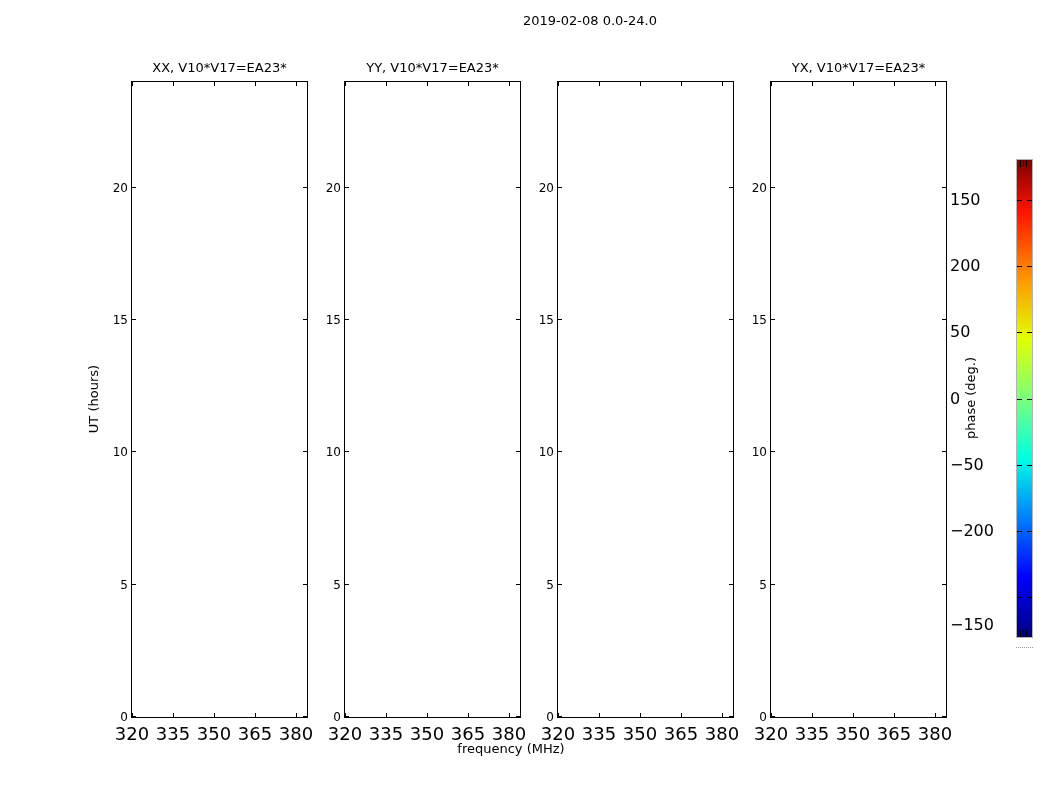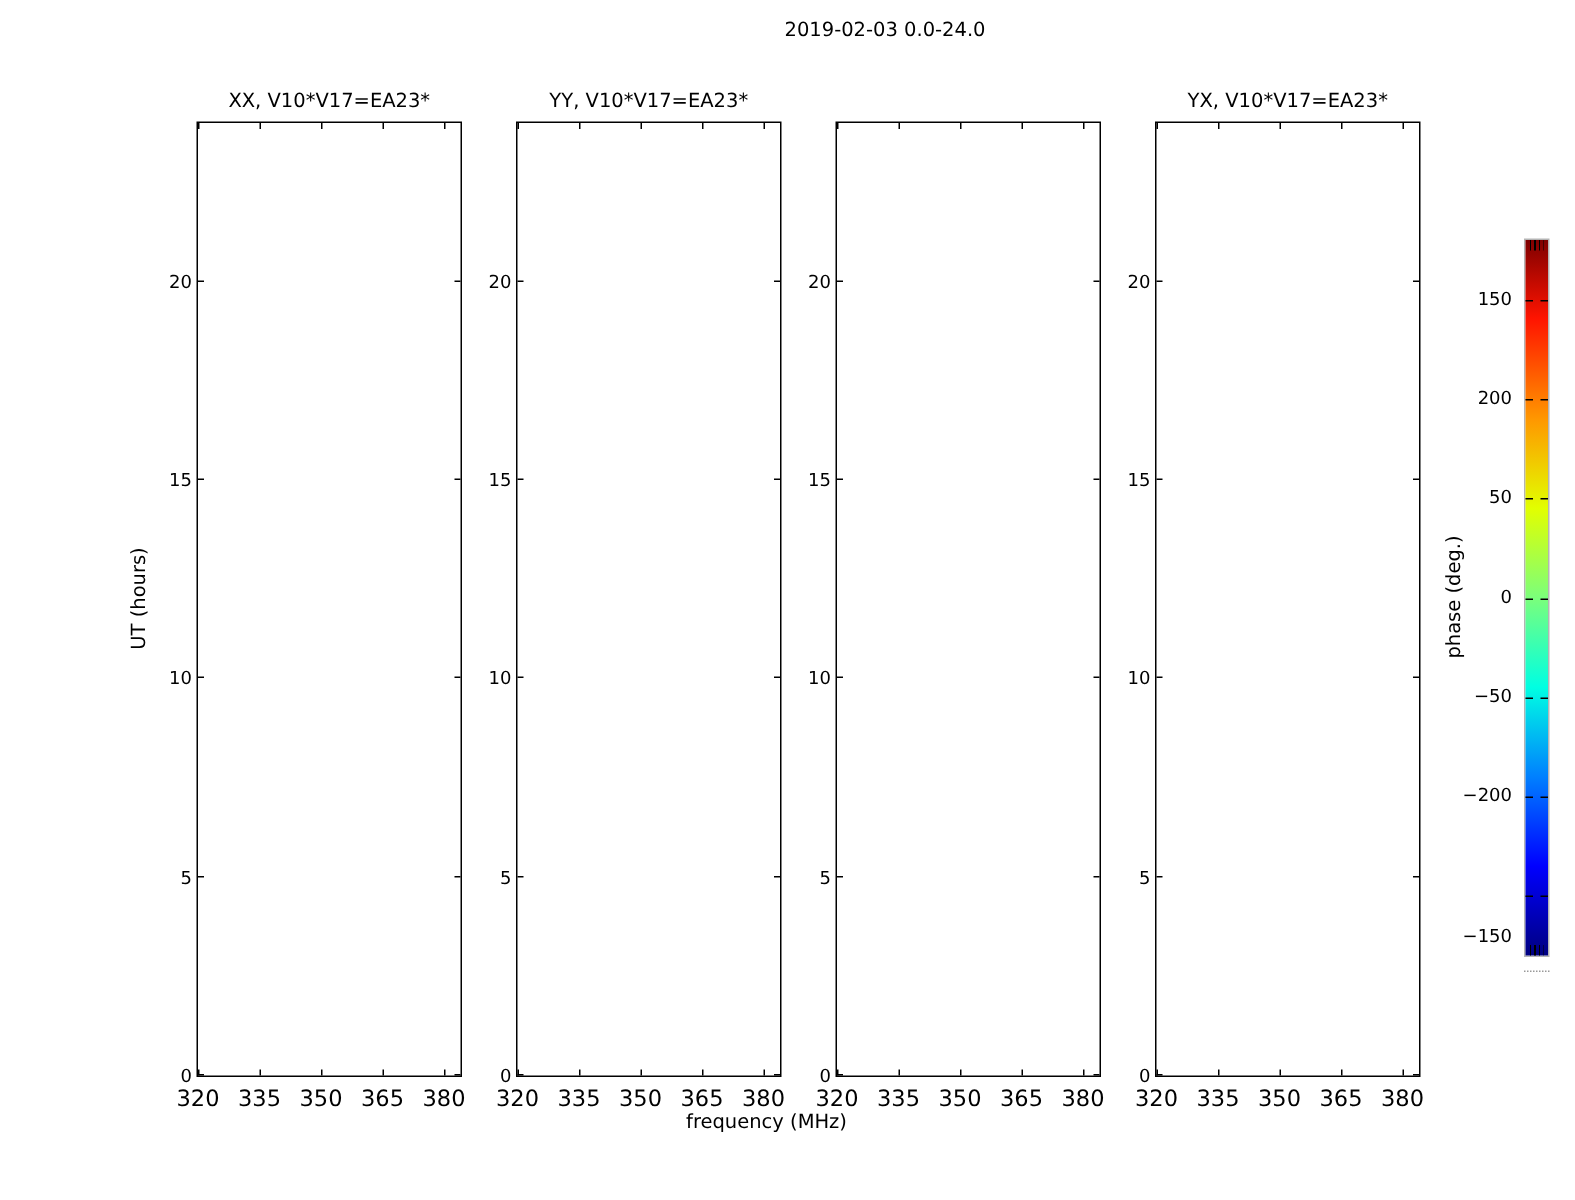--- a/index.html
+++ b/index.html
@@ -17,21 +17,21 @@
     text-align:center;font-size:13px;white-space:nowrap;
   }
   .plot-box{
     position:absolute;left:0;top:0;width:177px;height:637px;
     border:1px solid #000;box-sizing:border-box;background:#fff;
   }
   .tick-x{position:absolute;width:1px;height:4px;background:#000;}
   .tick-y{position:absolute;width:4px;height:1px;background:#000;}
   .xlab{
     position:absolute;top:calc(100% + 5px);width:36px;margin-left:-18px;
-    text-align:center;font-size:15px;
+    text-align:center;font-size:18px;
   }
   .ylab{
     position:absolute;right:calc(100% + 3px);width:32px;text-align:right;
     font-size:12px;height:15px;line-height:15px;
   }
   .xaxis-label{
     position:absolute;left:406px;top:741px;width:210px;text-align:center;font-size:13px;
   }
   .rot-label{
     position:absolute;white-space:nowrap;font-size:13px;
@@ -45,34 +45,34 @@
   }
   .cbar-grad{position:absolute;left:0;top:0;right:0;bottom:0;}
   .cbar-comb{
     position:absolute;left:3px;right:3px;height:7px;
     background:repeating-linear-gradient(90deg,#000 0 1px,transparent 1px 3px);
   }
   .cbar-comb.top{top:0;}
   .cbar-comb.bottom{bottom:0;}
   .cbar-tick{position:absolute;width:5px;height:1px;background:#000;}
   .cbar-lab{
-    position:absolute;left:950px;width:58px;text-align:right;font-size:12px;
+    position:absolute;left:950px;width:58px;text-align:left;font-size:16px;
     height:15px;line-height:15px;
   }
   .cbar-dotted{
     position:absolute;left:1016px;top:647px;width:17px;height:0;
     border-top:1px dotted #999;
   }
 </style>
 </head>
 <body>
 
 <div class="fig">
 
-  <div class="fig-title">2019-02-03 0.0-24.0</div>
+  <div class="fig-title">2019-02-08 0.0-24.0</div>
 
   <div class="panel" style="left:131px">
     <div class="panel-title">XX, V10*V17=EA23*</div>
     <div class="plot-box">
         <div class="tick-x" style="left: 0px; bottom: 0px;"></div>
         <div class="tick-x" style="left: 0px; top: 0px;"></div>
         <div class="tick-x" style="left: 41px; bottom: 0px;"></div>
         <div class="tick-x" style="left: 41px; top: 0px;"></div>
         <div class="tick-x" style="left: 82px; bottom: 0px;"></div>
         <div class="tick-x" style="left: 82px; top: 0px;"></div>

